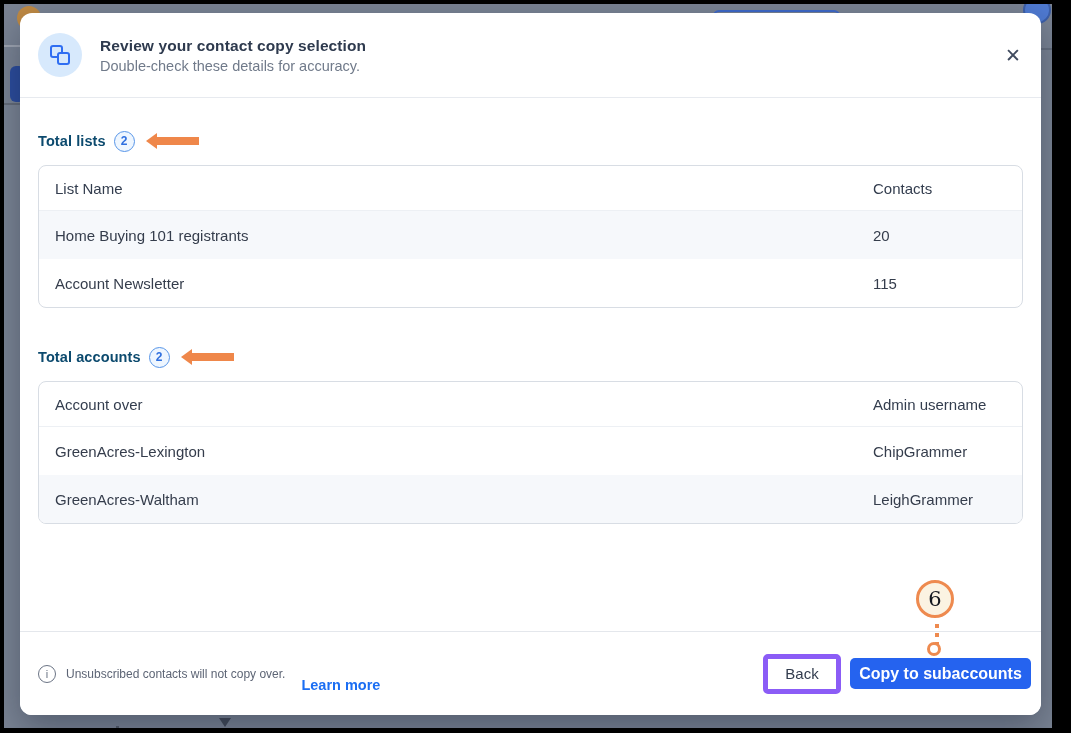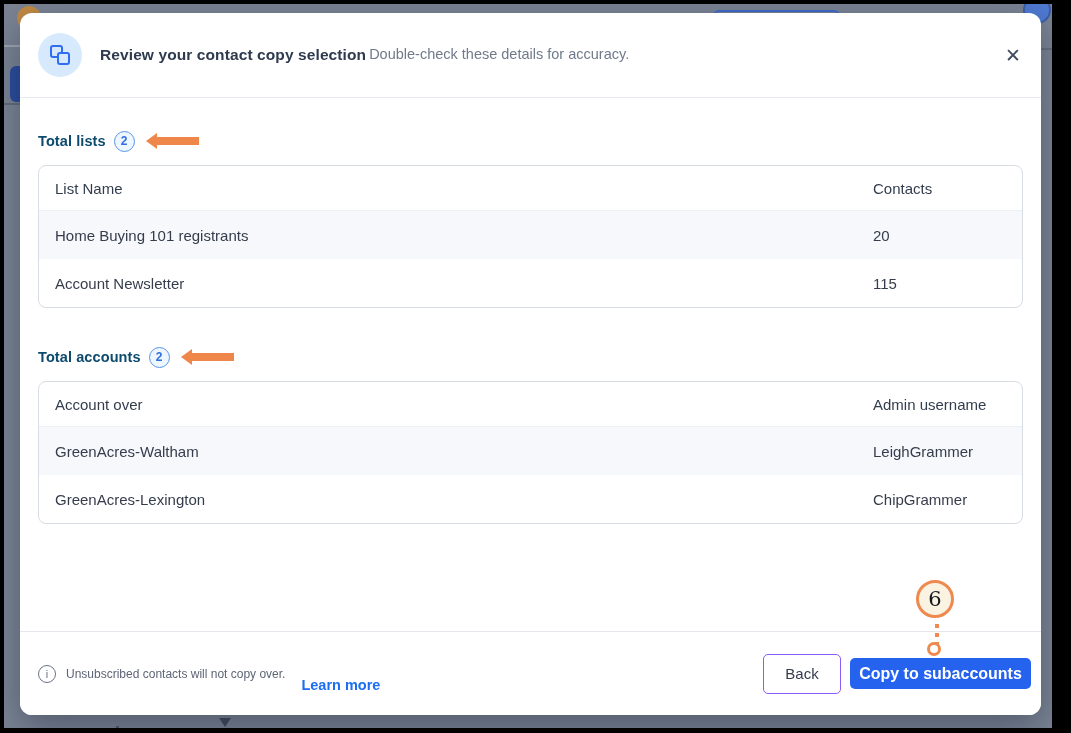--- a/index.html
+++ b/index.html
@@ -44,21 +44,21 @@
   }
   .icon-circle {
     width:44px; height:44px; border-radius:50%; background:#d7e9fc;
     display:flex; align-items:center; justify-content:center; flex:0 0 auto;
   }
   .copy-icon { position:relative; width:20px; height:20px; }
   .copy-icon .sq-back { position:absolute; left:0; top:0; width:13px; height:13px;
     border:2px solid #2f6ef2; border-radius:3px; }
   .copy-icon .sq-front { position:absolute; right:0; bottom:0; width:13px; height:13px;
     border:2px solid #2f6ef2; border-radius:3px; background:#d7e9fc; }
-  .header-text { display:flex; flex-direction:row; gap:3px;text-align:center; }
+  .header-text { display:flex; flex-direction:column; gap:3px; }
   .modal-title { font-size:15.5px; font-weight:bold; color:#2e3a4e; letter-spacing:.1px; }
   .modal-subtitle { font-size:14.5px; color:#707a8a; }
   .close-btn {
     position:absolute; right:14px; top:28px; width:28px; height:28px;
     background:none; border:none; font-size:19px; color:#3f4a5e; cursor:pointer;
     display:flex; align-items:center; justify-content:center;
   }
 
   .modal-body { padding:0 18px; }
   .section-label-row { display:flex; align-items:center; gap:8px; margin-top:33px; height:20px; }
@@ -96,21 +96,21 @@
   .info-icon {
     width:18px; height:18px; border-radius:50%; border:1.4px solid #6b7485;
     color:#6b7485; font-size:11px; display:flex; align-items:center;
     justify-content:center; flex:0 0 auto;
   }
   .info-text { font-size:12px; color:#5d6575; }
   .learn-more { font-size:14.5px; font-weight:bold; color:#1b6ef3;
     text-decoration:none; margin-left:6px; cursor:pointer;margin-top:22px; }
   .footer-actions { display:flex; align-items:center; gap:9px; }
   .btn-back {
-    width:78px; height:40px; background:#fff; border:1px solid #8b5cf6;
+    width:78px; height:40px; background:#fff; border:5px solid #8b5cf6;
     border-radius:5px; font-size:15px; color:#323c4e; cursor:pointer;
     font-family:"Liberation Sans", sans-serif;
   }
   .btn-primary {
     width:181px; height:31px; background:#2563ef; border:none; border-radius:5px;
     font-size:16px; font-weight:bold; color:#fff; cursor:pointer;
     font-family:"Liberation Sans", sans-serif;
   }
 
   
@@ -186,27 +186,27 @@
       <div class="section-label-row" style="margin-top:39px;">
         <span class="section-label">Total accounts</span>
         <span class="count-badge">2</span>
         <span class="pointer-arrow"></span>
       </div>
       <div class="data-table">
         <div class="t-row t-head">
           <div class="t-cell">Account over</div>
           <div class="t-cell">Admin username</div>
         </div>
+        <div class="t-row t-data">
+          <div class="t-cell">GreenAcres-Lexington</div>
+          <div class="t-cell">ChipGrammer</div>
+        </div>
         <div class="t-row t-data alt">
           <div class="t-cell">GreenAcres-Waltham</div>
           <div class="t-cell">LeighGrammer</div>
-        </div>
-        <div class="t-row t-data">
-          <div class="t-cell">GreenAcres-Lexington</div>
-          <div class="t-cell">ChipGrammer</div>
         </div>
       </div>
 
     </div>
 
     <div class="modal-footer">
       <div class="footer-info">
         <span class="info-icon">i</span>
         <span class="info-text">Unsubscribed contacts will not copy over.</span>
         <a class="learn-more">Learn more</a>

